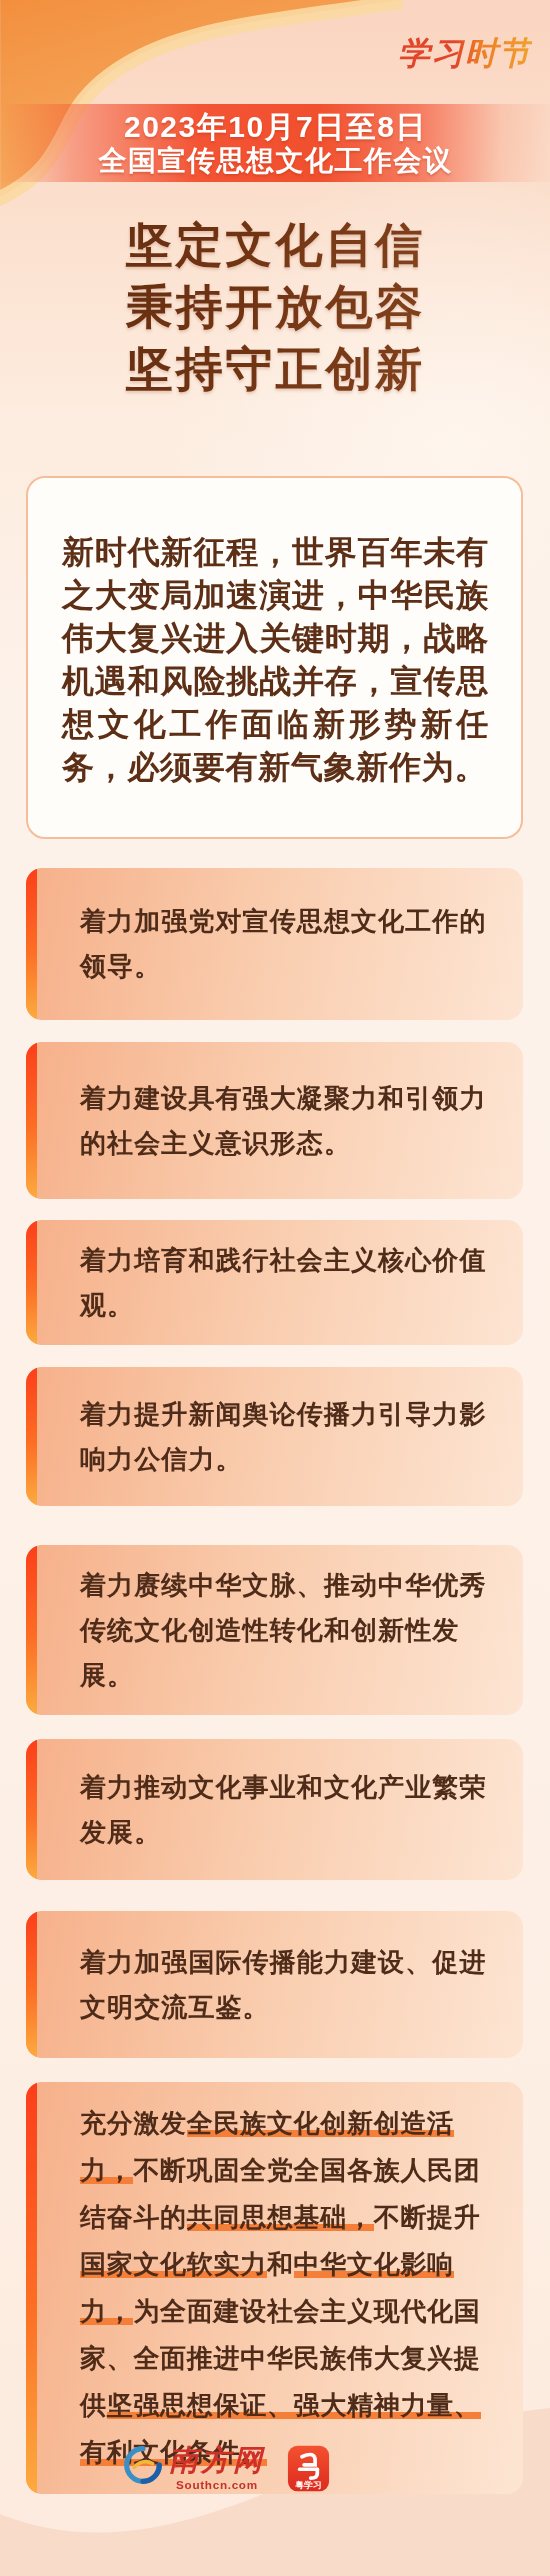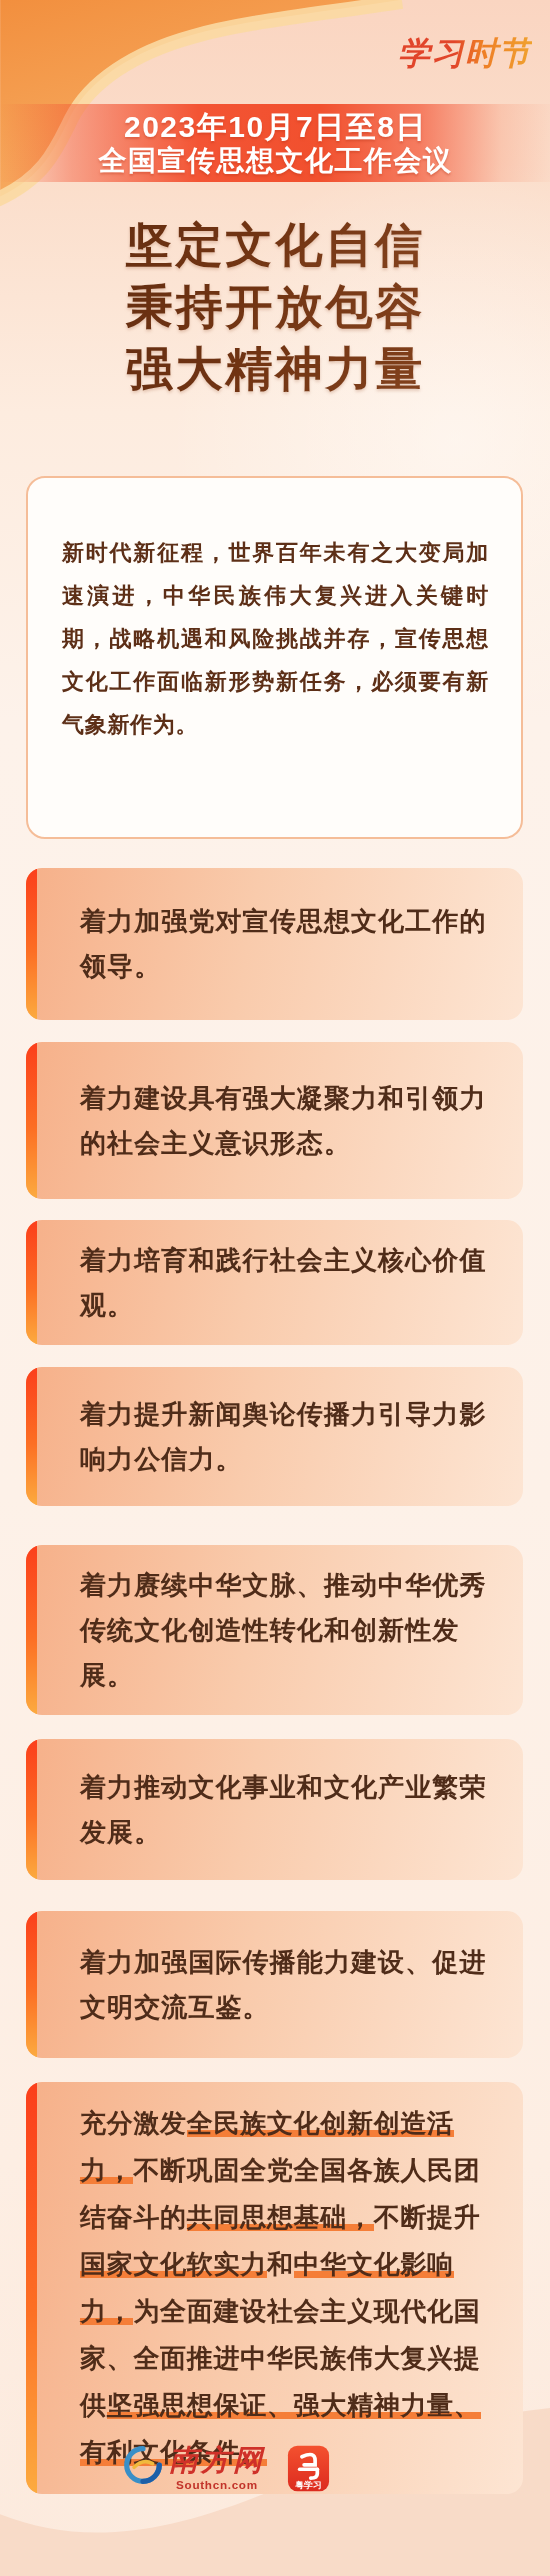--- a/index.html
+++ b/index.html
@@ -55,21 +55,21 @@
     text-shadow:0 1.5px 2.2px rgba(150,40,10,.35);
   }
 
   .quote-card{
     position:absolute;top:476px;left:26px;width:497px;height:363px;z-index:3;box-sizing:border-box;
     background:#fffdfa;border:2.2px solid #f5bd98;border-radius:19px;
     padding:53px 32px 0 34px;
   }
   .quote-card p{
     margin:0;font-family:"Liberation Serif","DejaVu Serif",serif;
-    font-size:22px;line-height:43px;font-weight:700;color:#5d2f17;letter-spacing:0.7px;text-align:justify;
+    font-size:32px;line-height:43px;font-weight:700;color:#5d2f17;letter-spacing:0.7px;text-align:justify;
   }
 
   .cards{position:absolute;top:868px;left:26px;width:497px;z-index:3;}
   .card{
     position:relative;border-radius:16px;overflow:hidden;box-sizing:border-box;
     background:linear-gradient(100deg,#f6b089 0%,#f9cbac 45%,#fde5d3 100%);
     display:flex;align-items:center;
     padding:17.6px 34px 17.6px 54px;
   }
   .card::before{
@@ -130,21 +130,21 @@
   <div class="brand-logo">学习时节</div>
 
   <div class="date-banner">
     <div class="l1">2023年10月7日至8日</div>
     <div class="l2">全国宣传思想文化工作会议</div>
   </div>
 
   <div class="main-title">
     <div class="tline">坚定文化自信</div>
     <div class="tline">秉持开放包容</div>
-    <div class="tline">强大精神力量</div>
+    <div class="tline">坚持守正创新</div>
   </div>
 
 
   <div class="quote-card">
     <p>新时代新征程，世界百年未有之大变局加速演进，中华民族伟大复兴进入关键时期，战略机遇和风险挑战并存，宣传思想文化工作面临新形势新任务，必须要有新气象新作为。</p>
   </div>
 
   <div class="cards">
     <div class="card">
       <p>着力加强党对宣传思想文化工作的领导。</p>

